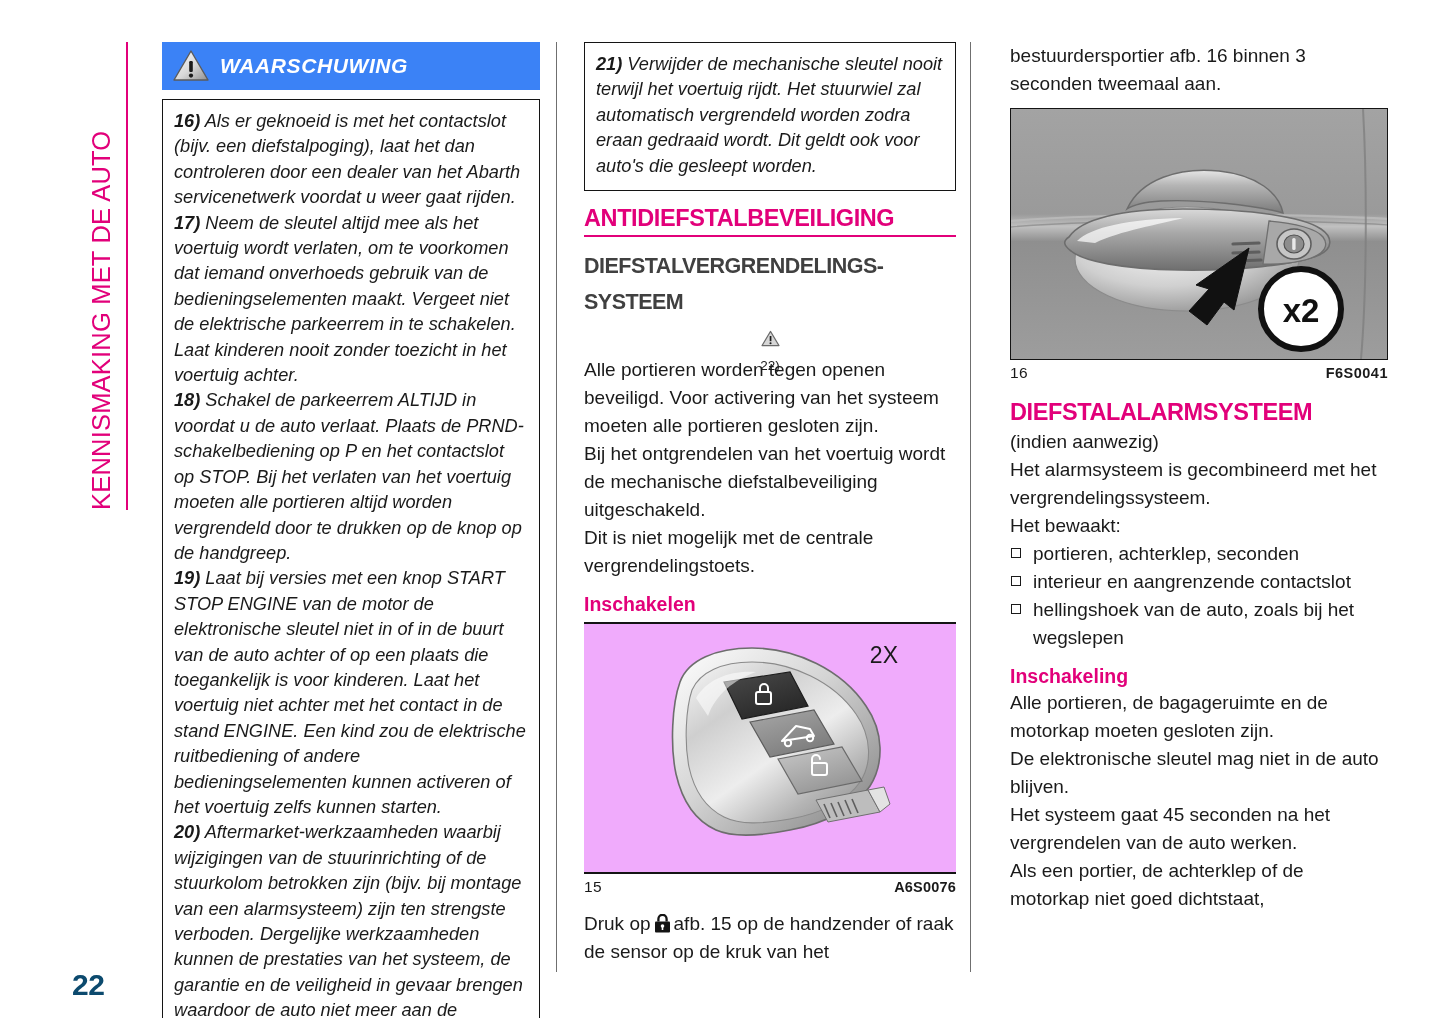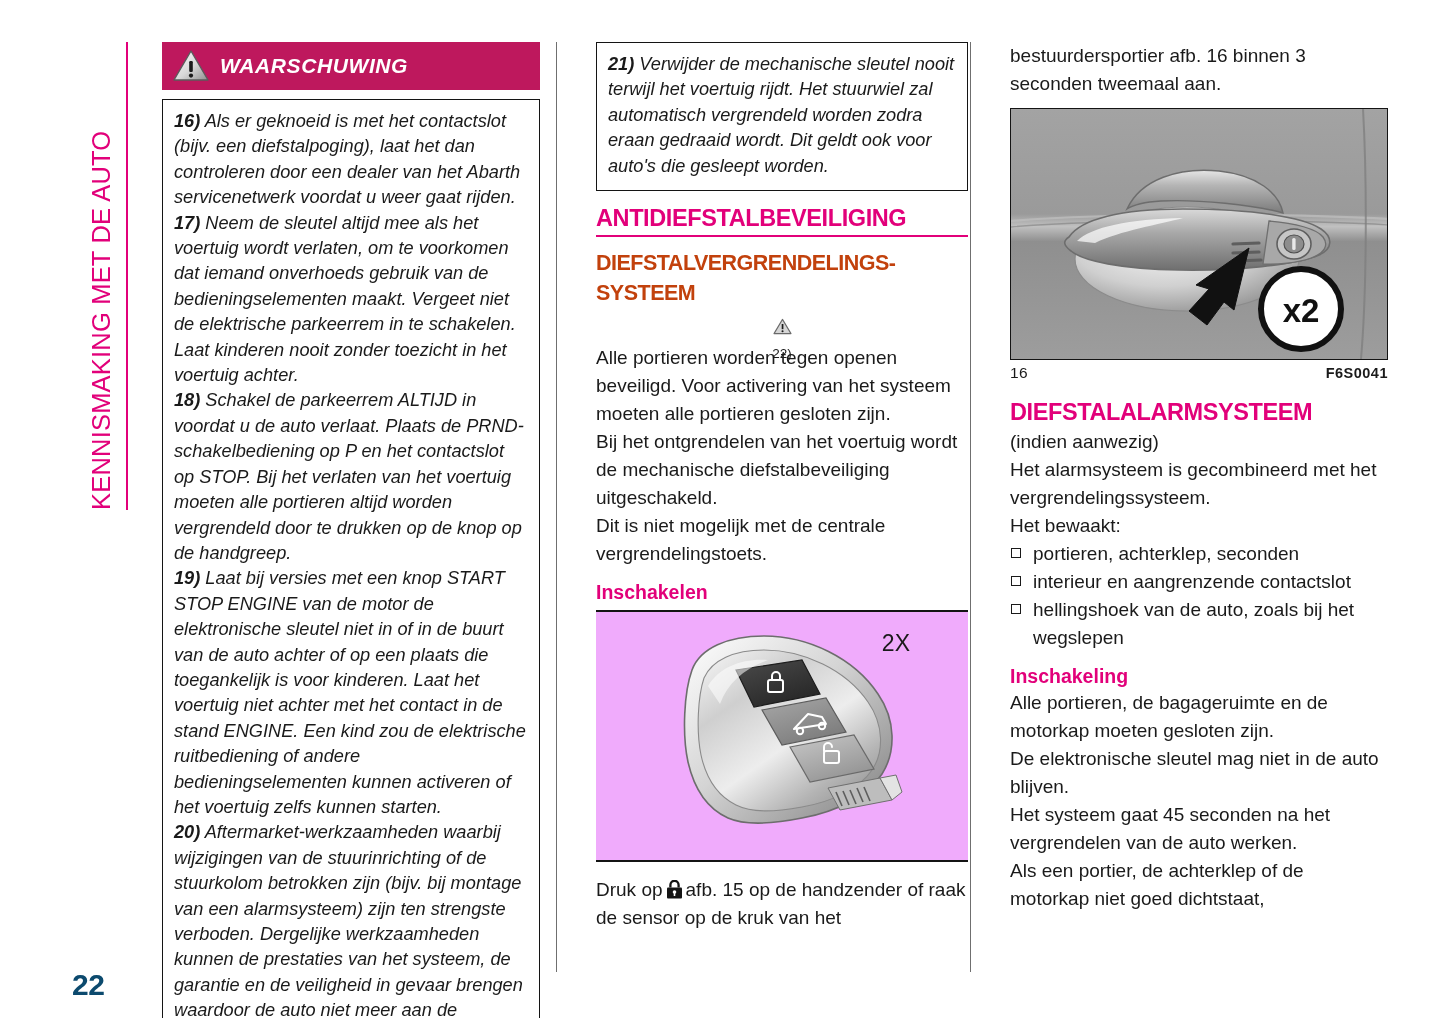--- a/index.html
+++ b/index.html
@@ -76,27 +76,27 @@
   }
   .col-sep.s1 { left: 556px; }
   .col-sep.s2 { left: 970px; }
 
   
   .col {
     position: absolute;
     top: 42px;
   }
   .col1 { left: 162px; width: 378px; }
-  .col2 { left: 596px; width: 372px; }
+  .col2 { left: 584px; width: 372px; }
   .col3 { left: 1010px; width: 378px; }
 
   
   .warn-banner {
     height: 48px;
-    background: #be185d;
+    background: #3b82f6;
     display: flex;
     align-items: center;
     margin-bottom: 9px;
   }
   .warn-banner .tri-wrap {
     width: 58px;
     display: flex;
     align-items: center;
     justify-content: center;
   }
@@ -132,25 +132,25 @@
     color: #E2007A;
     font-size: 23.5px;
     font-weight: bold;
     letter-spacing: -0.4px;
     line-height: 28px;
     border-bottom: 2.2px solid #E2007A;
     padding-bottom: 3px;
   }
   h3.sub {
     margin: 11px 0 0 0;
-    color: #c2410c;
+    color: #404040;
     font-size: 21.5px;
     font-weight: bold;
     letter-spacing: -0.5px;
-    line-height: 30px;
+    line-height: 36px;
   }
   h4.minor {
     margin: 12px 0 1px 0;
     color: #E2007A;
     font-size: 19.5px;
     font-weight: bold;
     line-height: 24px;
   }
 
   
@@ -415,20 +415,24 @@
               <path d="M261 176 L267 190"></path>
               <path d="M268 175 L274 189"></path>
             </g>
             <path d="M284 166 L300 163 L306 180 L296 188 Z" fill="#e3e3e3" stroke="#707070" stroke-width="1"></path>
           </g>
 
           <path d="M112 74 C124 54 148 46 172 48 C150 56 132 70 124 92 Z" fill="#ffffff" opacity="0.55"></path>
         </svg>
       </div>
       <div class="rule-bot"></div>
+      <div class="caption">
+        <span>15</span>
+        <span class="code">A6S0076</span>
+      </div>
     </div>
 
     <p class="body" style="margin-top:14px;">
       <span>Druk op</span><span class="inline-lock"><svg width="17" height="19" viewBox="0 0 17 19" aria-hidden="true">
             <rect x="1" y="7.5" width="15" height="11" rx="1" fill="#141414"></rect>
             <path d="M4.4 7.5 v-2.6 a4.1 4.1 0 0 1 8.2 0 v2.6" fill="none" stroke="#141414" stroke-width="2.3"></path>
             <circle cx="8.5" cy="12" r="1.8" fill="#ffffff"></circle>
             <rect x="7.7" y="12" width="1.6" height="4" fill="#ffffff"></rect>
           </svg></span><span>afb. 15 op de handzender of raak de sensor op de kruk van het</span>
     </p>

